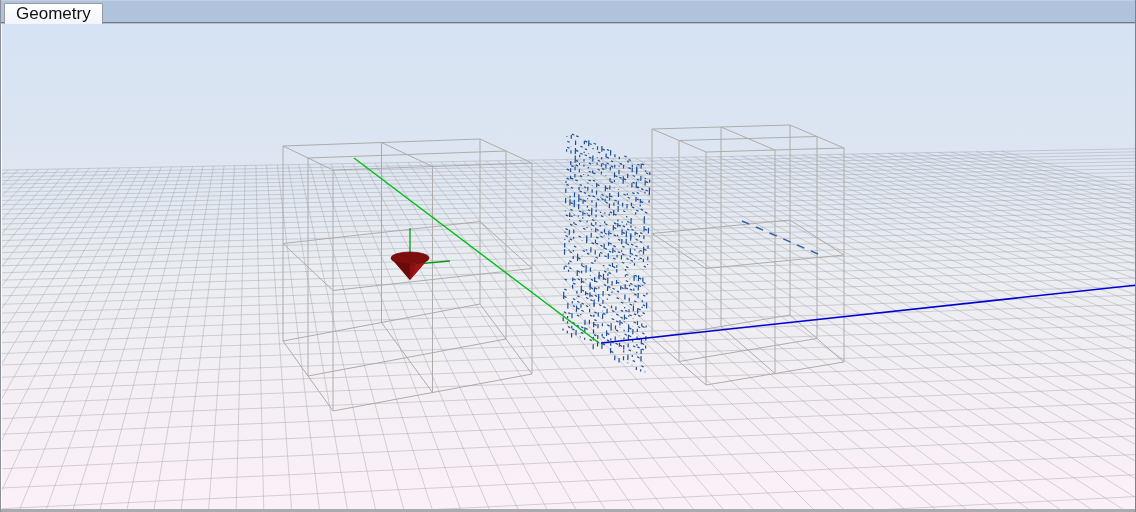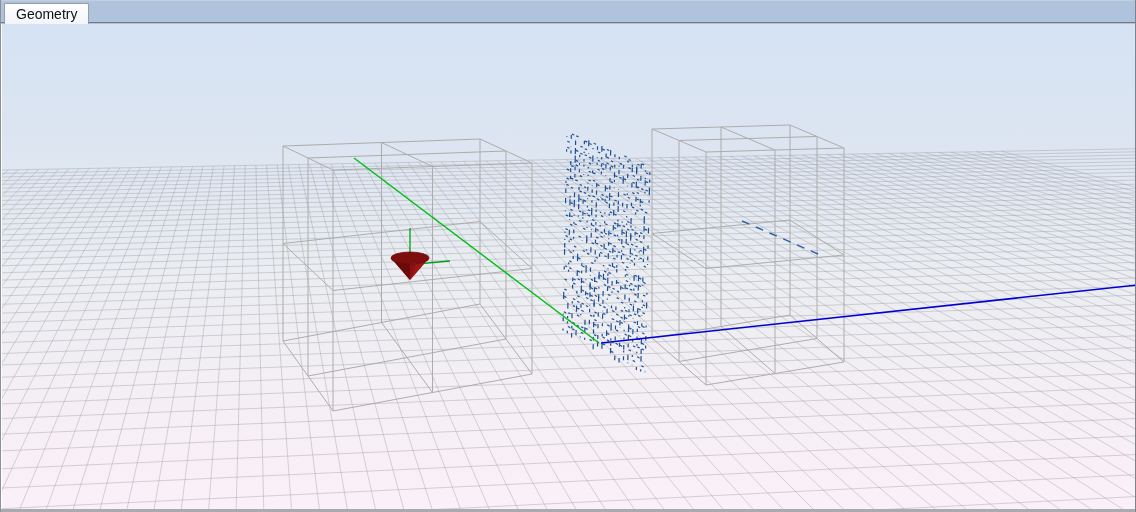--- a/index.html
+++ b/index.html
@@ -2,21 +2,21 @@
 <html><head>
 <meta charset="utf-8">
 <style>
   html,body{margin:0;padding:0;background:#e8e8e8;font-family:"Liberation Sans",sans-serif;}
   #app{position:relative;width:1136px;height:512px;background:#AFC3DD;overflow:hidden;
        border-left:1px solid #8a8f98;border-right:1px solid #7d828b;box-sizing:border-box;}
   #tabbar{position:absolute;left:0;top:0;width:100%;height:23px;background:#AFC3DD;
           border-top:1px solid #c3cfdf;border-bottom:1px solid #75767a;box-sizing:border-box;z-index:5;}
   .tab{position:absolute;left:3px;top:2px;height:20px;padding:0 11px;
        background:linear-gradient(#ffffff,#f2f5fa);border:1px solid #979ca4;border-bottom:none;
-       border-radius:2px 2px 0 0;font-size:14px;color:#111;line-height:20px;cursor:default;}
+       border-radius:2px 2px 0 0;font-size:17px;color:#111;line-height:20px;cursor:default;}
   #viewport-wrap{position:absolute;left:0;top:24px;width:1136px;height:485px;background:#fff;}
   svg{display:block;}
   #bottomstrip{position:absolute;left:0;bottom:0;width:100%;height:3px;background:#abaab1;z-index:6;}
 </style>
 </head>
 <body>
 
 <div id="app">
   <div id="tabbar">
     <div class="tab">Geometry</div>

